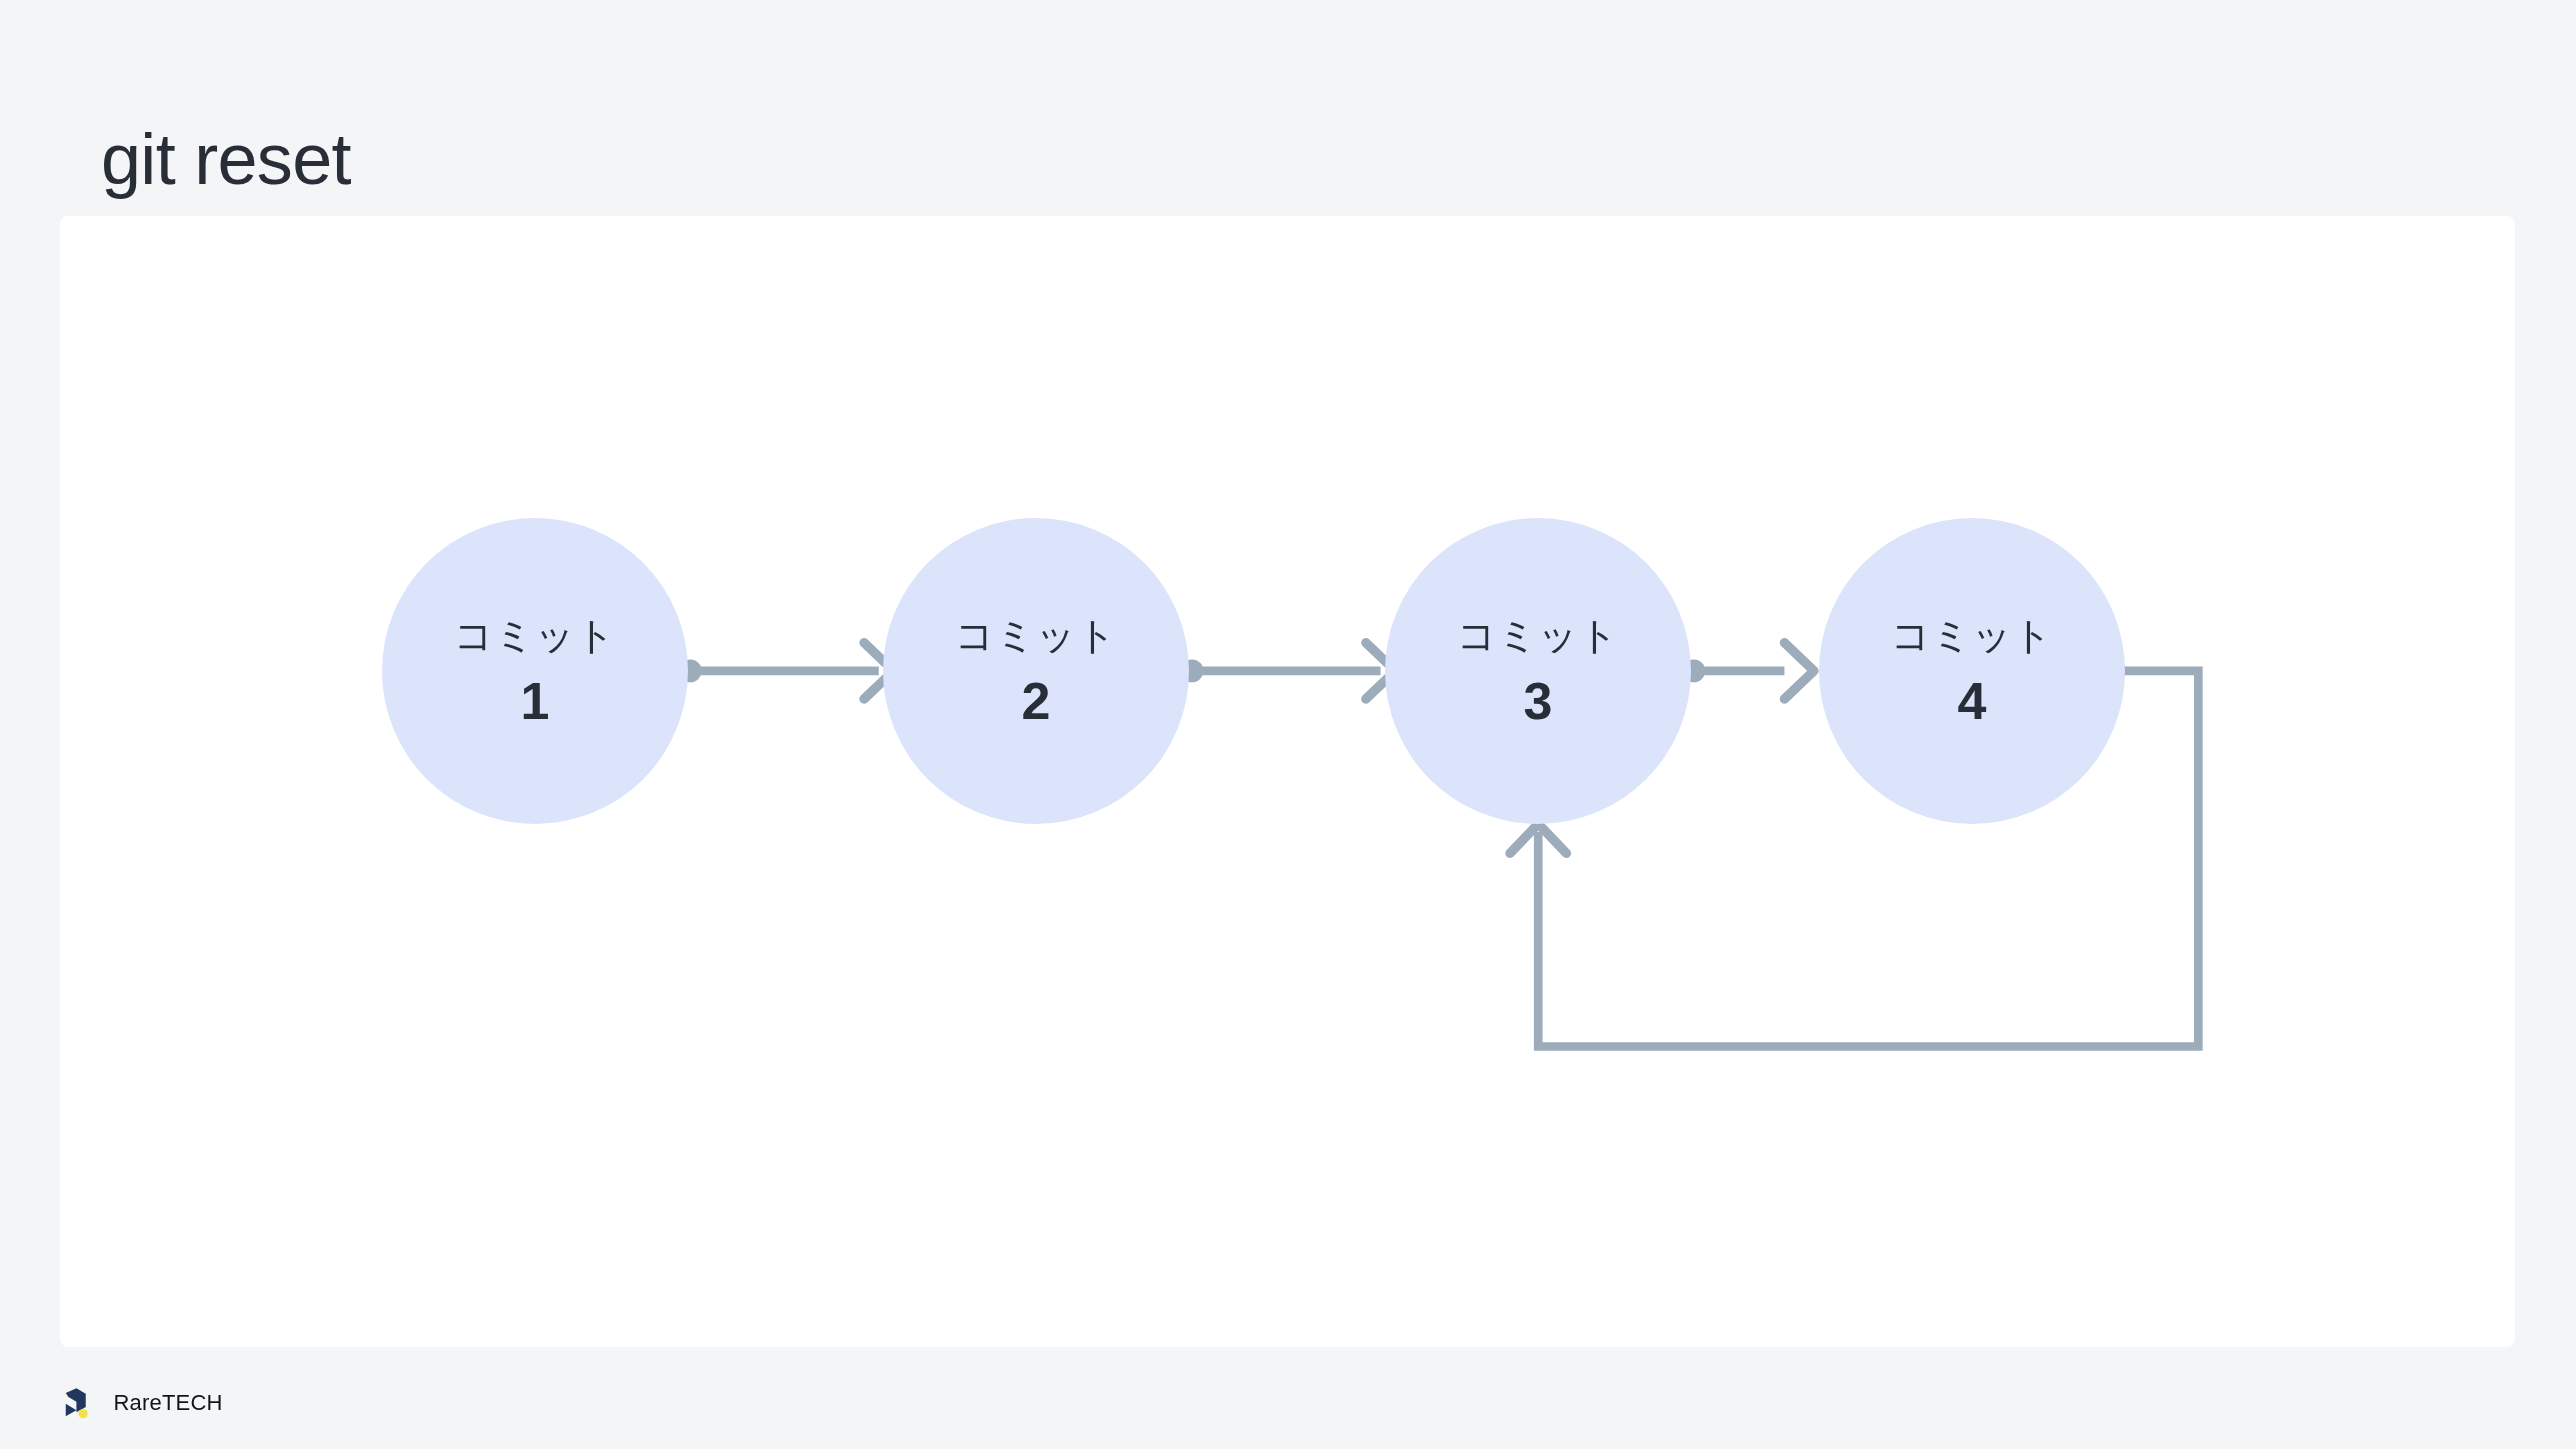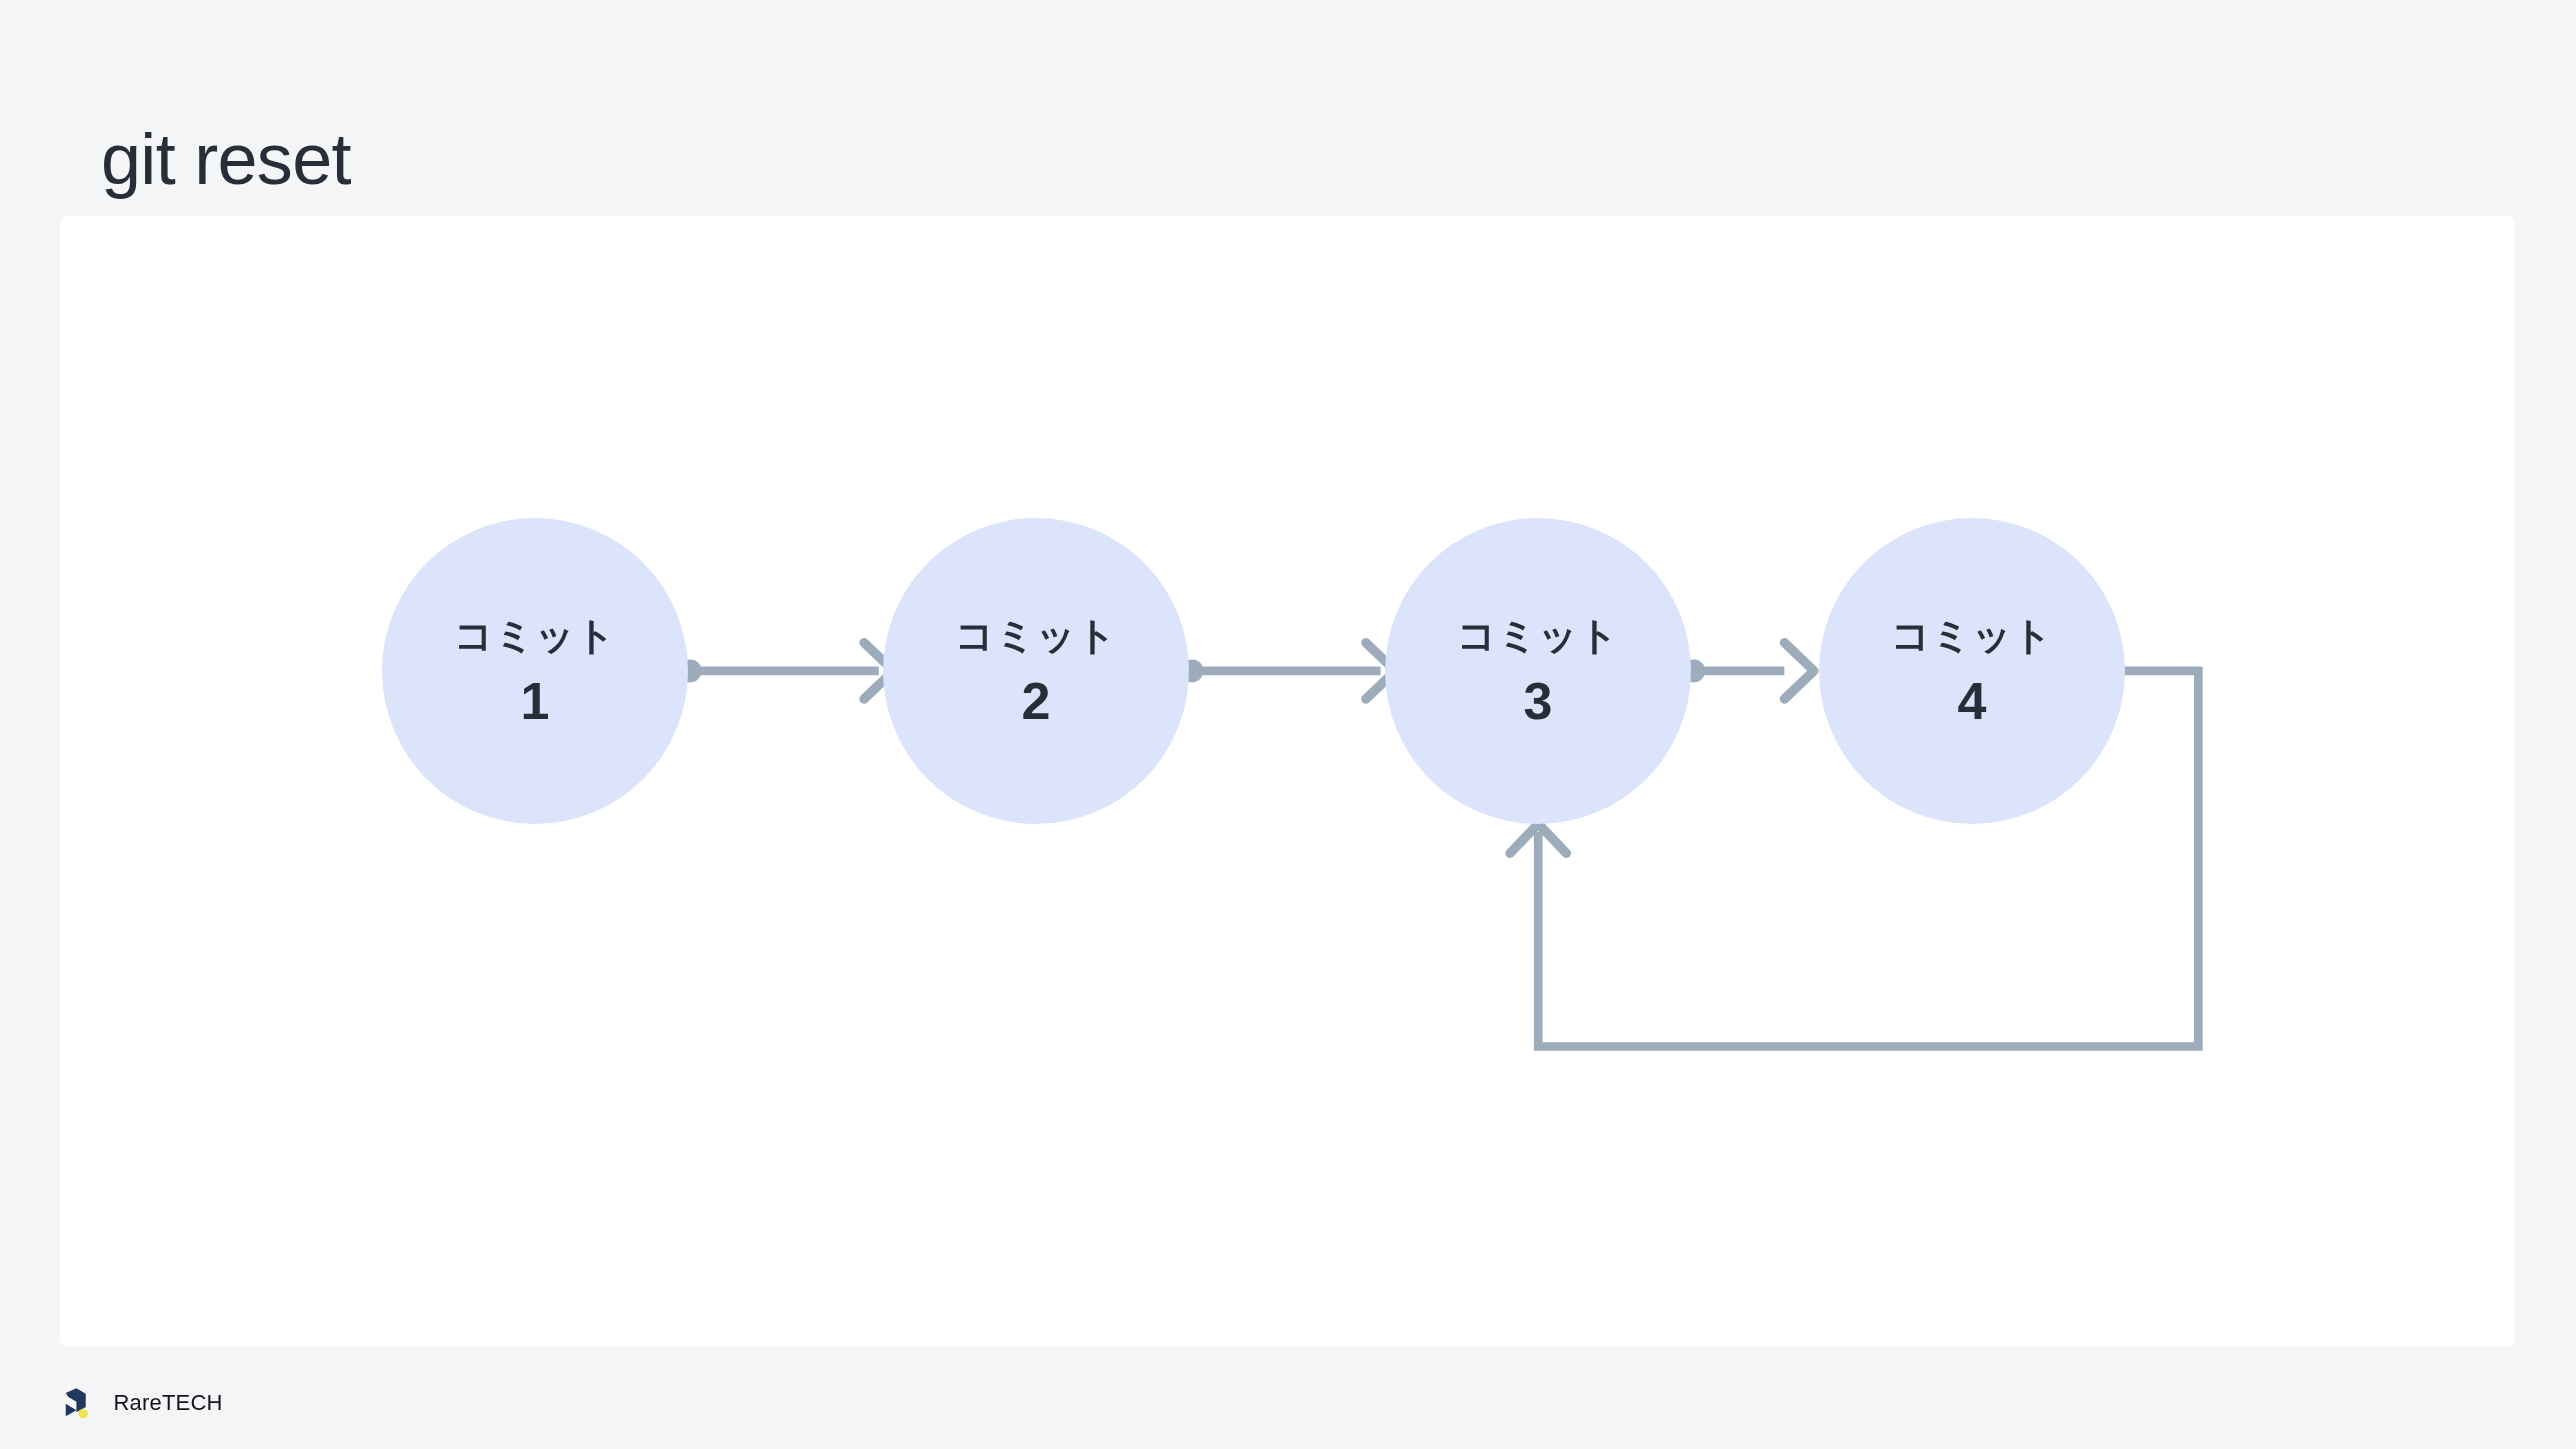--- a/index.html
+++ b/index.html
@@ -59,21 +59,21 @@
     border-radius: 50%;
     background: #dce4fb;
     display: flex;
     flex-direction: column;
     align-items: center;
     justify-content: center;
     box-sizing: border-box;
   }
   .commit-label {
     font-size: 39px;
-    font-weight: 700;
+    font-weight: 400;
     color: #272e38;
     line-height: 1;
     letter-spacing: 0.7px;
   }
   .commit-number {
     font-size: 52px;
     font-weight: 700;
     color: #272e38;
     line-height: 1;
     margin-top: 20px;

